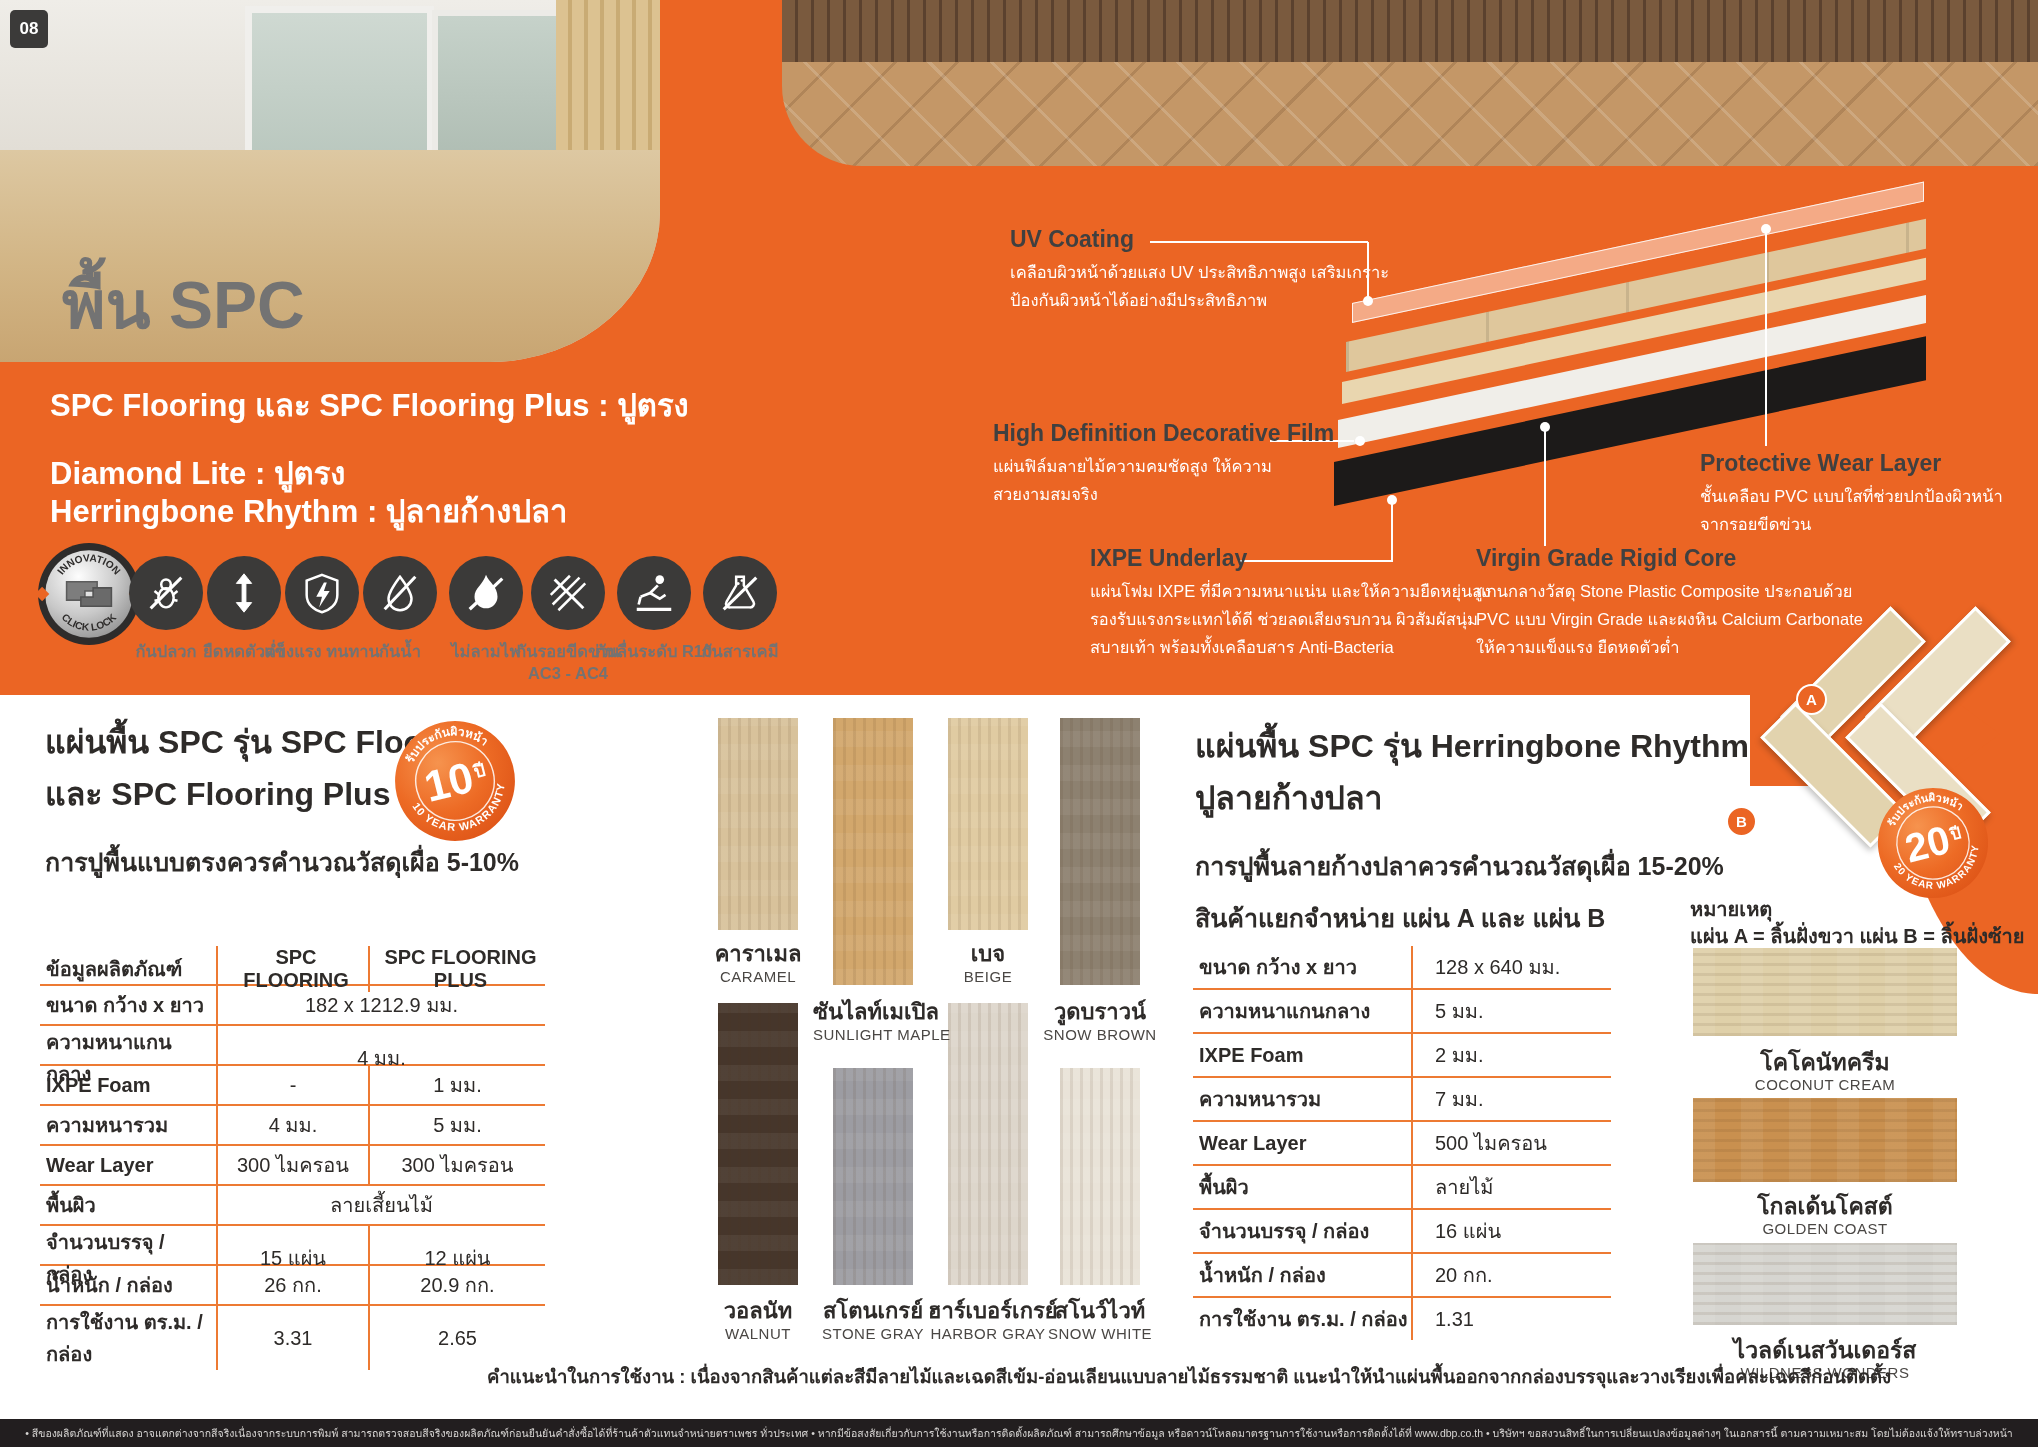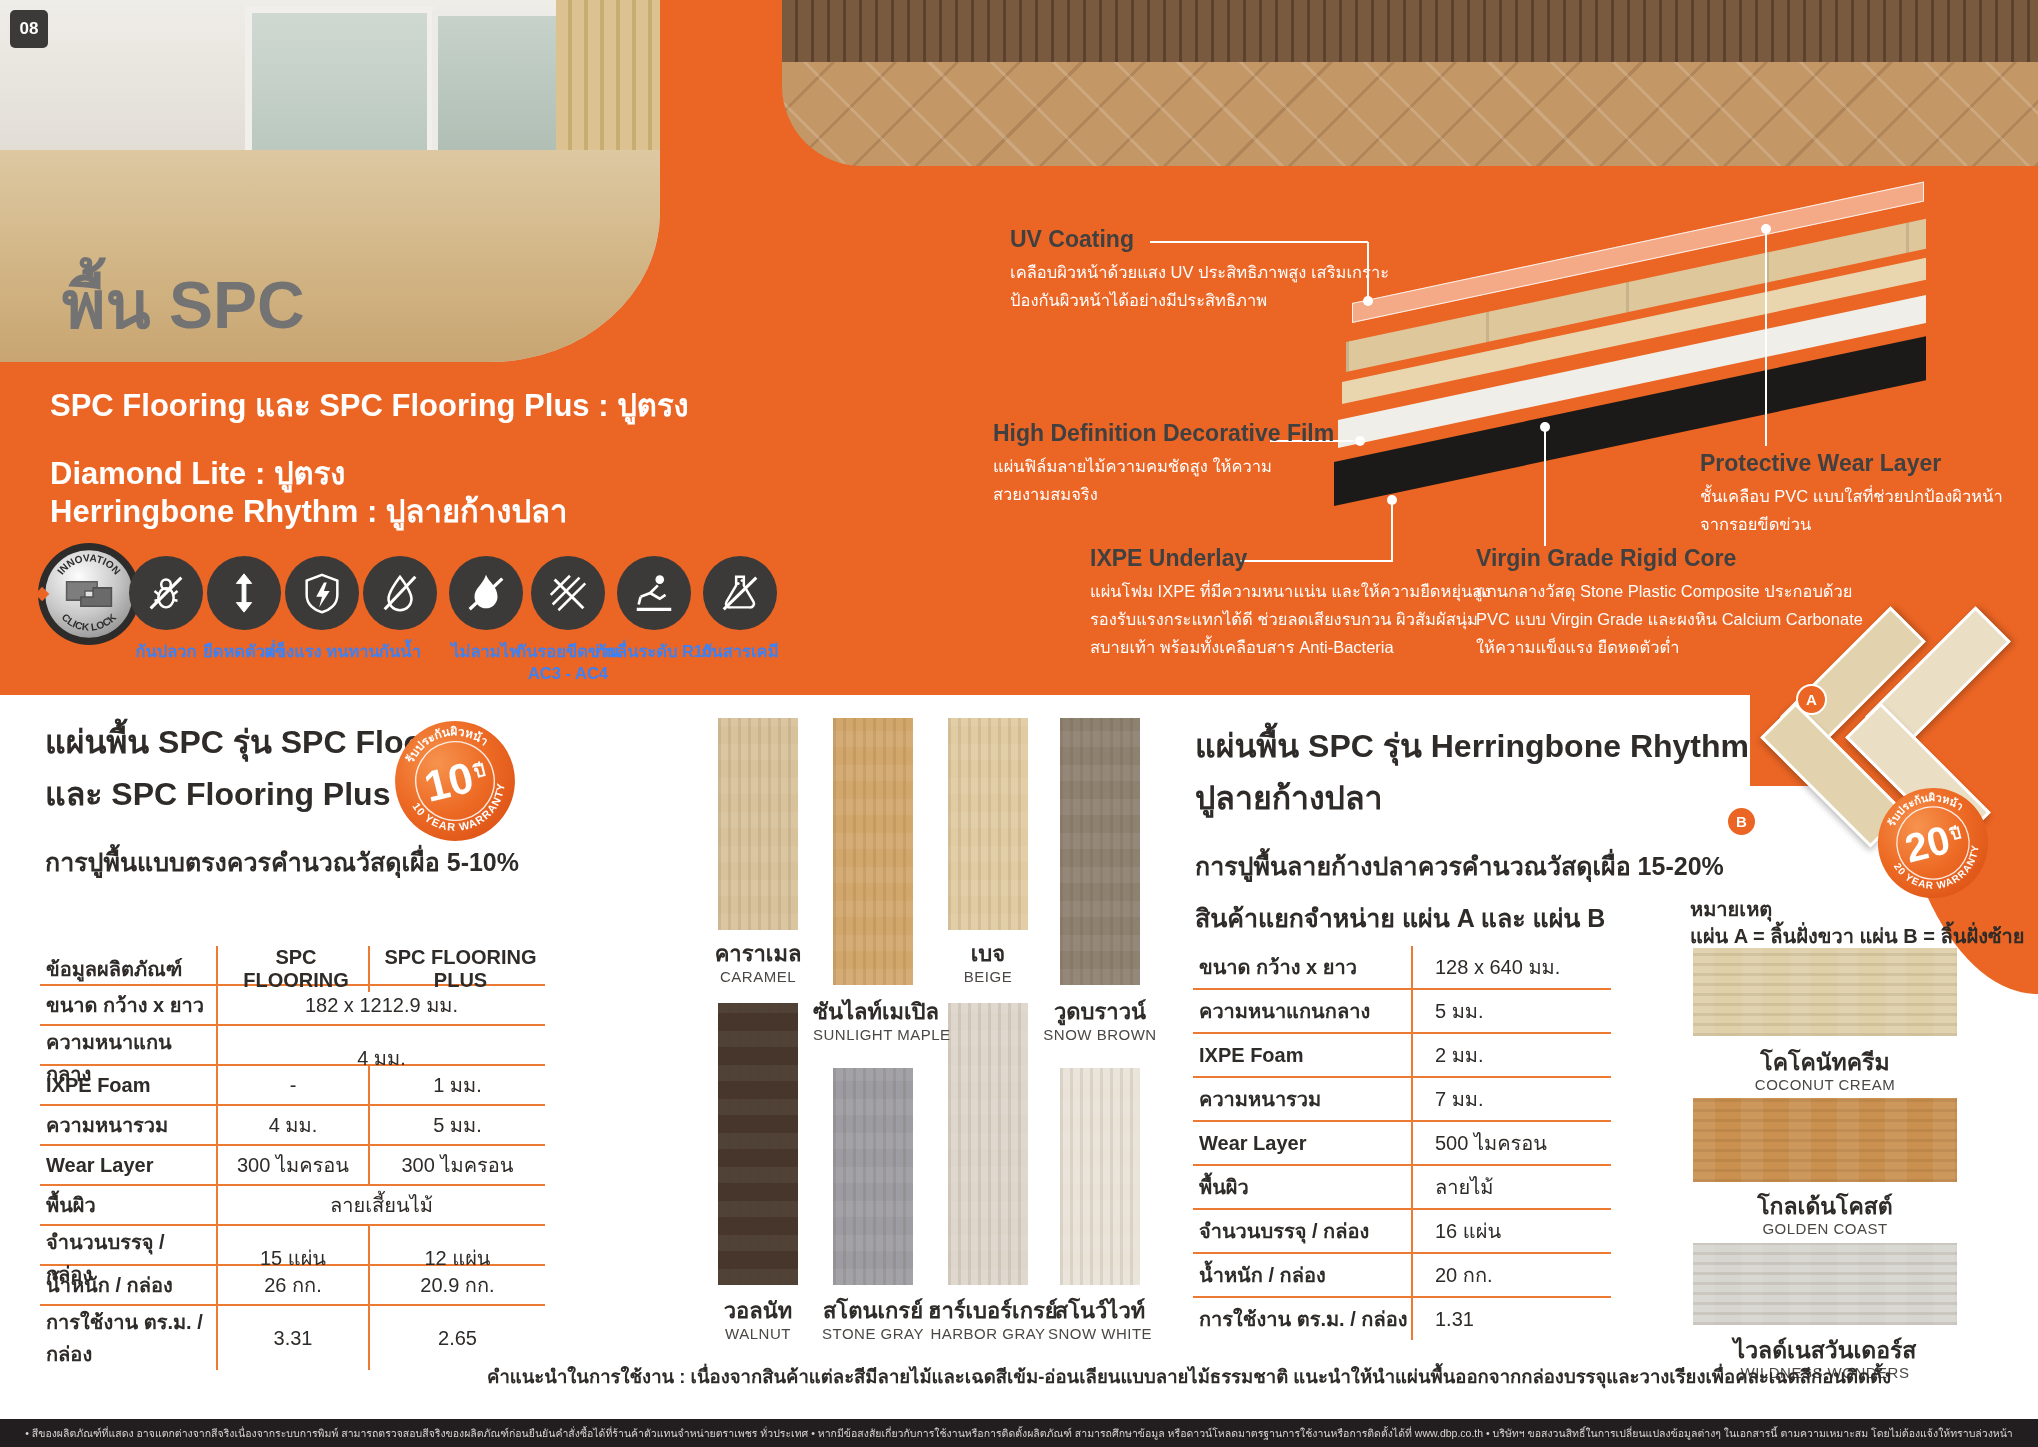--- a/index.html
+++ b/index.html
@@ -39,21 +39,21 @@
   .page-badge{left:10px;top:10px;width:38px;height:38px;background:#3B3A39;color:#fff;
               border-radius:5px;font-size:17px;font-weight:bold;display:flex;align-items:center;justify-content:center;}
 
   .hero-title{left:62px;top:272px;font-size:66px;font-weight:bold;color:#737373;line-height:1;}
   .band-line{left:50px;color:#fff;font-size:31px;font-weight:bold;white-space:nowrap;}
   .bl1{top:380px;} .bl2{top:432px;margin-top:16px;} .bl3{top:486px;}
 
   
   .feat-circle{width:74px;height:74px;border-radius:50%;background:#3B3A39;display:flex;
                align-items:center;justify-content:center;position:absolute;top:556px;}
-  .feat-label{position:absolute;top:640px;width:132px;text-align:center;color:#3b82f6;
+  .feat-label{position:absolute;top:640px;width:132px;text-align:center;color:#737373;
               font-size:16.5px;font-weight:bold;line-height:22px;white-space:nowrap;}
   .feat-label small{display:block;font-size:16.5px;font-weight:bold;}
   .clicklock{left:36px;top:541px;width:106px;height:106px;}
 
   
   .layer{position:absolute;transform:skewY(-12deg);transform-origin:left top;}
   .l1{left:1352px;top:303px;width:570px;height:18px;background:rgba(255,255,255,.45);border:1px solid rgba(255,255,255,.85);}
   .l2{left:1346px;top:342px;width:580px;height:30px;
       background:repeating-linear-gradient(90deg,#DFC79C 0 138px,#caa english 0 0),#DFC79C;
       background:repeating-linear-gradient(90deg,rgba(0,0,0,.10) 0 3px,transparent 3px 140px),#DFC79C;}

